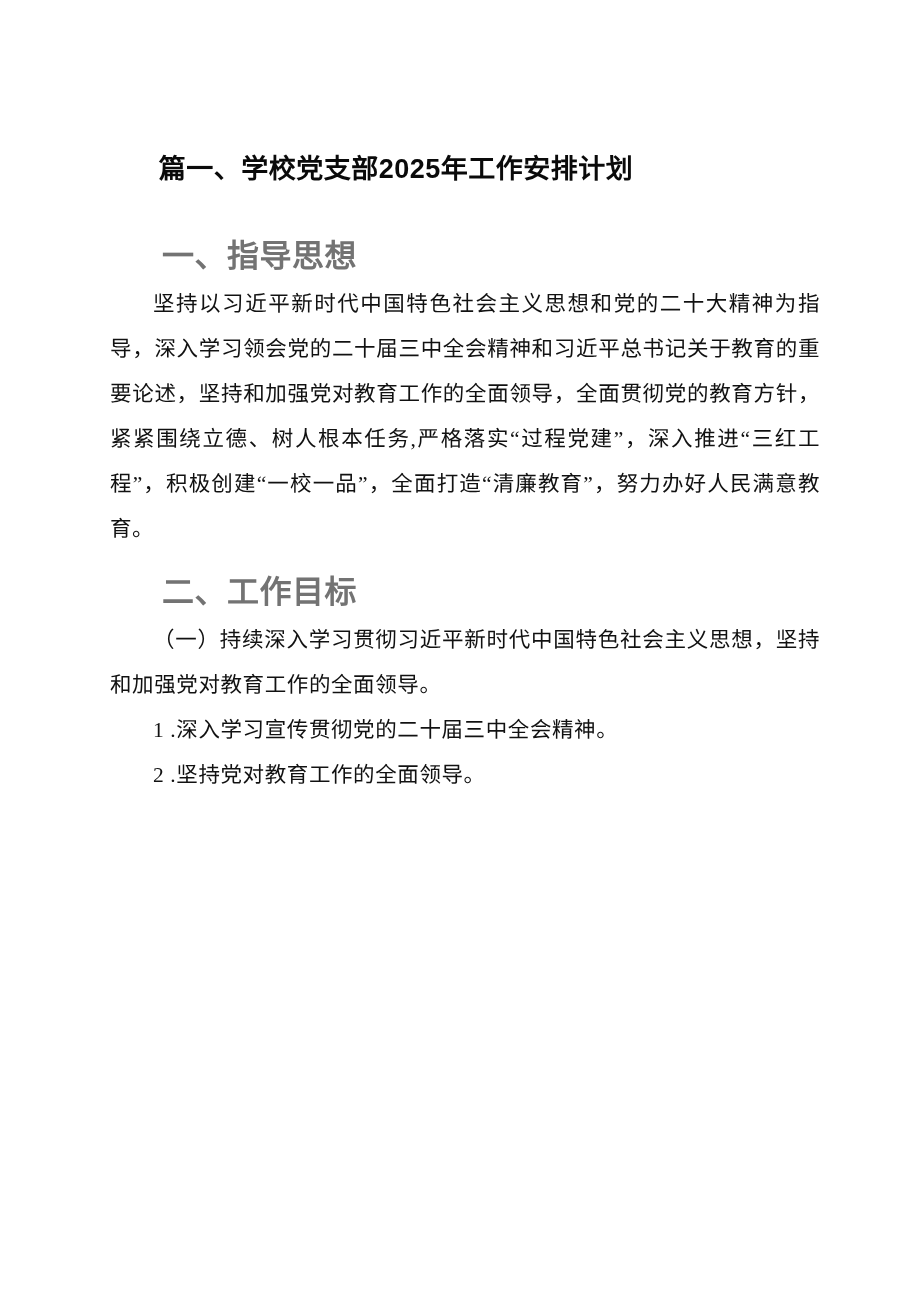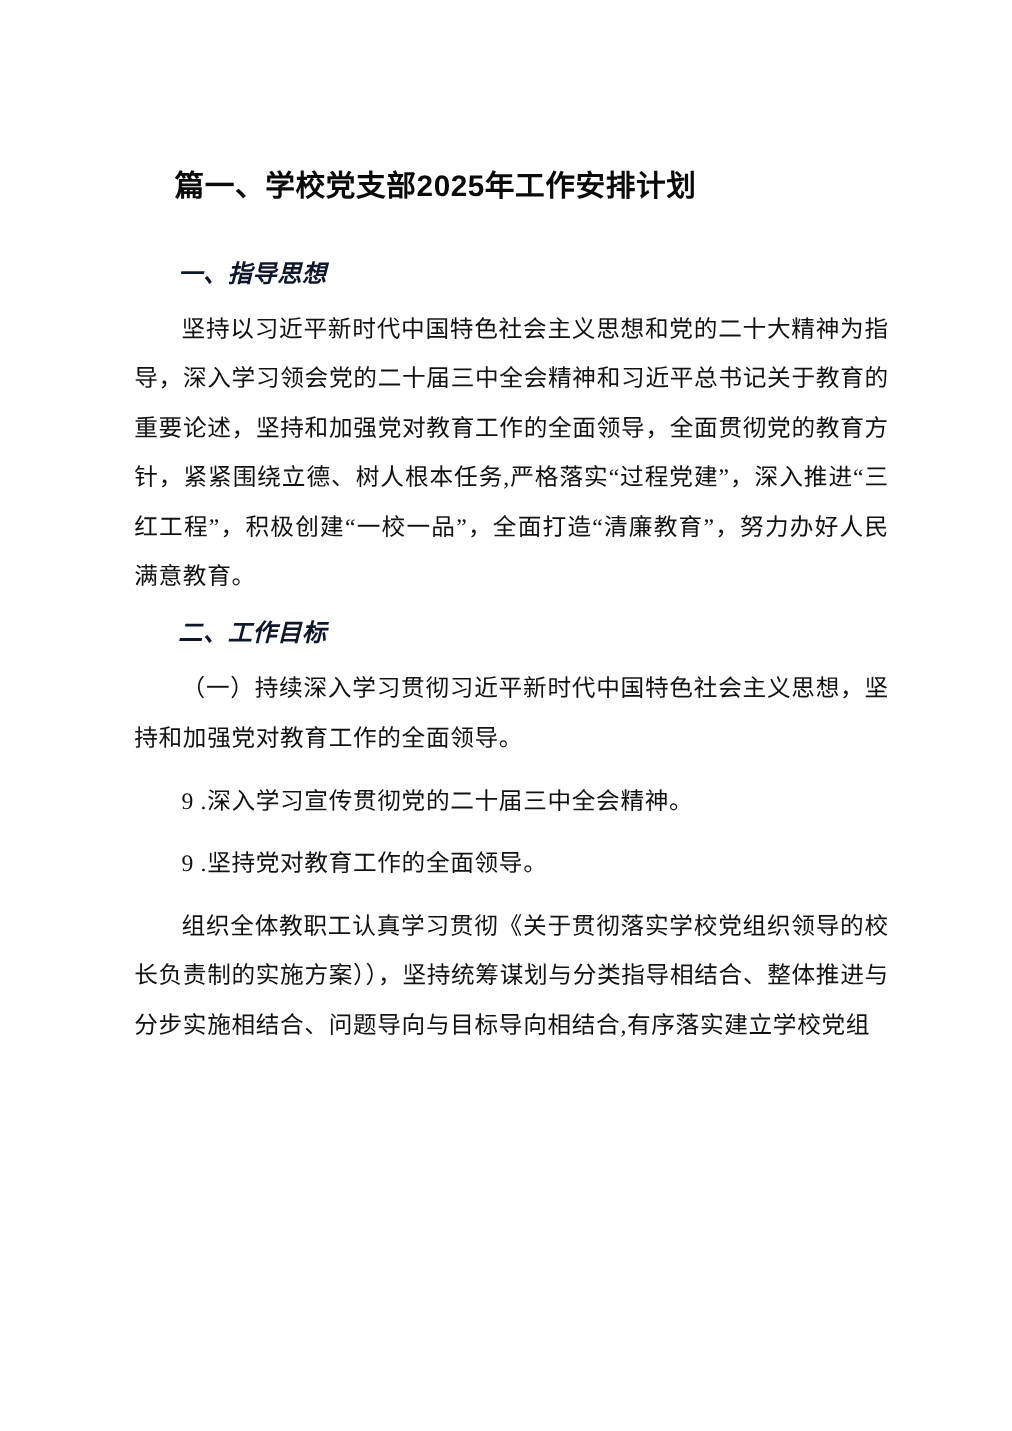--- a/index.html
+++ b/index.html
@@ -45,38 +45,37 @@
     position: absolute;
     top: 232px;
     left: 110px;
     width: 710px;
   }
 
   
   .heading {
     font-family: "Liberation Sans", "DejaVu Sans", sans-serif;
     font-weight: 700;
-    font-size: 22px;
-    color: #0f172a;
+    font-size: 32px;
+    color: #737373;
     margin: 0 0 2px 0;
     padding-left: 52px;
     line-height: 1.5;
     letter-spacing: 0.5px;
-    font-style: italic;
   }
   .heading.second {
-    margin-top: 6px;
+    margin-top: 16px;
   }
 
   
   .para {
     font-family: "Liberation Serif", "DejaVu Serif", serif;
     font-size: 21.5px;
     line-height: 45px;
-    margin: 12px;
+    margin: 0;
     text-align: justify;
     text-justify: inter-character;
     text-indent: 2em;
     letter-spacing: 0.6px;
     color: #111111;
     word-break: break-all;
   }
   .para.lead-num {
     text-indent: 2em;
   }
@@ -96,21 +95,20 @@
   <div class="body-flow">
 
     <h2 class="heading">一、指导思想</h2>
 
     <p class="para">坚持以习近平新时代中国特色社会主义思想和党的二十大精神为指导，深入学习领会党的二十届三中全会精神和习近平总书记关于教育的重要论述，坚持和加强党对教育工作的全面领导，全面贯彻党的教育方针，紧紧围绕立德、树人根本任务,严格落实“过程党建”，深入推进“三红工程”，积极创建“一校一品”，全面打造“清廉教育”，努力办好人民满意教育。</p>
 
     <h2 class="heading second">二、工作目标</h2>
 
     <p class="para">（一）持续深入学习贯彻习近平新时代中国特色社会主义思想，坚持和加强党对教育工作的全面领导。</p>
 
-    <p class="para lead-num">9 .深入学习宣传贯彻党的二十届三中全会精神。</p>
+    <p class="para lead-num">1 .深入学习宣传贯彻党的二十届三中全会精神。</p>
 
 
-    <p class="para lead-num">9 .坚持党对教育工作的全面领导。</p>
+    <p class="para lead-num">2 .坚持党对教育工作的全面领导。</p>
 
-    <p class="para clipped">组织全体教职工认真学习贯彻《关于贯彻落实学校党组织领导的校长负责制的实施方案）），坚持统筹谋划与分类指导相结合、整体推进与分步实施相结合、问题导向与目标导向相结合,有序落实建立学校党组</p>
 
   </div>
 </div>
 
 </body></html>

